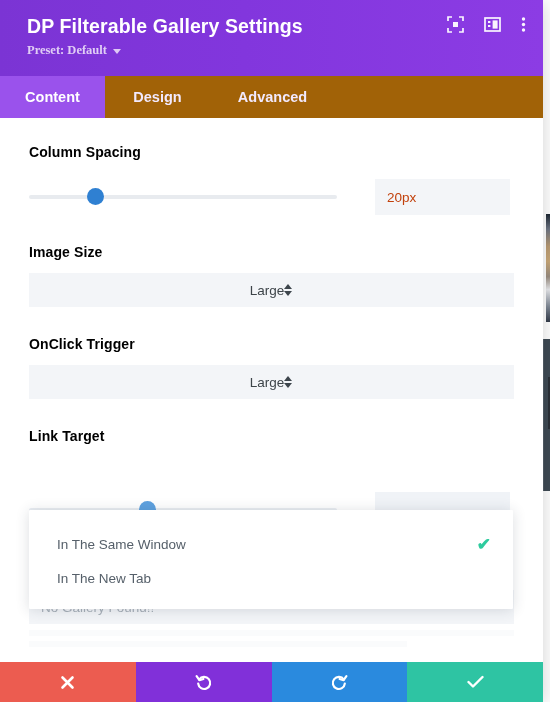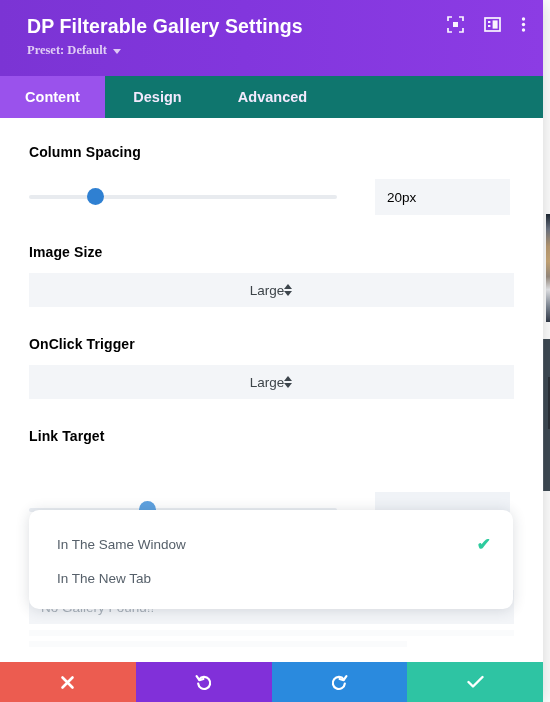--- a/index.html
+++ b/index.html
@@ -54,21 +54,21 @@
     border-top:5px solid #dfc9f5; margin-left:6px; margin-top:2px;
   }
   #header-icons {
     position:absolute; right:17px; top:16px;
     display:flex; align-items:center; gap:20px;
   }
   .hicon { cursor:pointer; opacity:.95; display:block; }
 
   
   #tabs {
-    background:#0f766e; display:flex; flex:0 0 auto; height:42px;
+    background:#a16207; display:flex; flex:0 0 auto; height:42px;
   }
   .tab {
     color:#f2e9fd; font-size:14.5px; font-weight:bold;
     display:flex; align-items:center; justify-content:center;
     height:100%; cursor:pointer;
   }
   .tab.active { background:#9a52ec; color:#ffffff; }
   #tab-content { width:105px; }
   #tab-design  { width:105px; }
   #tab-advanced{ width:125px; }
@@ -89,21 +89,21 @@
     position:absolute; top:7px; left:0; width:308px; height:4px;
     background:#e8ebef; border-radius:2px;
   }
   #slider-handle {
     position:absolute; top:0; left:58px; width:17px; height:17px;
     border-radius:50%; background:#2f80d2; cursor:pointer;
   }
   #cs-value-field {
     margin-left:38px; width:135px; height:36px; background:#f3f5f8;
     display:flex; align-items:center; padding-left:12px;
-    font-size:13.5px; color:#000000;
+    font-size:13.5px; color:#c2410c;
   }
 
   
   .sel-block { padding-top:29px; }
   .select {
     margin-top:13px; height:34px; background:#f3f5f8;
     display:flex; align-items:center; justify-content:center;
     padding:0 13px 0 12px; font-size:13.5px; color:#3d4449;
     cursor:pointer; position:relative;
   }
@@ -116,21 +116,21 @@
   #hidden-slider-row { display:flex; align-items:center; margin-top:19px; }
   #h-slider-wrap { position:relative; width:308px; height:18px; }
   #h-slider-track { position:absolute; top:7px; left:0; width:308px; height:4px; background:#e9edf2; border-radius:2px; }
   #h-slider-handle { position:absolute; top:0; left:110px; width:17px; height:17px; border-radius:50%; background:#5ea1df; }
   #h-value-field { margin-left:38px; width:135px; height:36px; background:#f0f3f7; }
 
   
   #link-target-popup {
     position:absolute; left:29px; top:392px; width:484px; height:99px;
     background:#ffffff; box-shadow:0 1px 14px rgba(40,50,70,.16);
-    border-radius:10px; z-index:20;
+    border-radius:1px; z-index:20;
   }
   .lt-option {
     height:34px; display:flex; align-items:center; justify-content:space-between;
     padding:0 22px 0 28px; font-size:13.5px; color:#56606a; cursor:pointer;
   }
   #lt-opt-0 { margin-top:17px; }
   #check-icon { color:#2ecb9e; font-size:17px; font-weight:bold; line-height:1; }
 
   
   #egt-block { padding-top:33px; }

